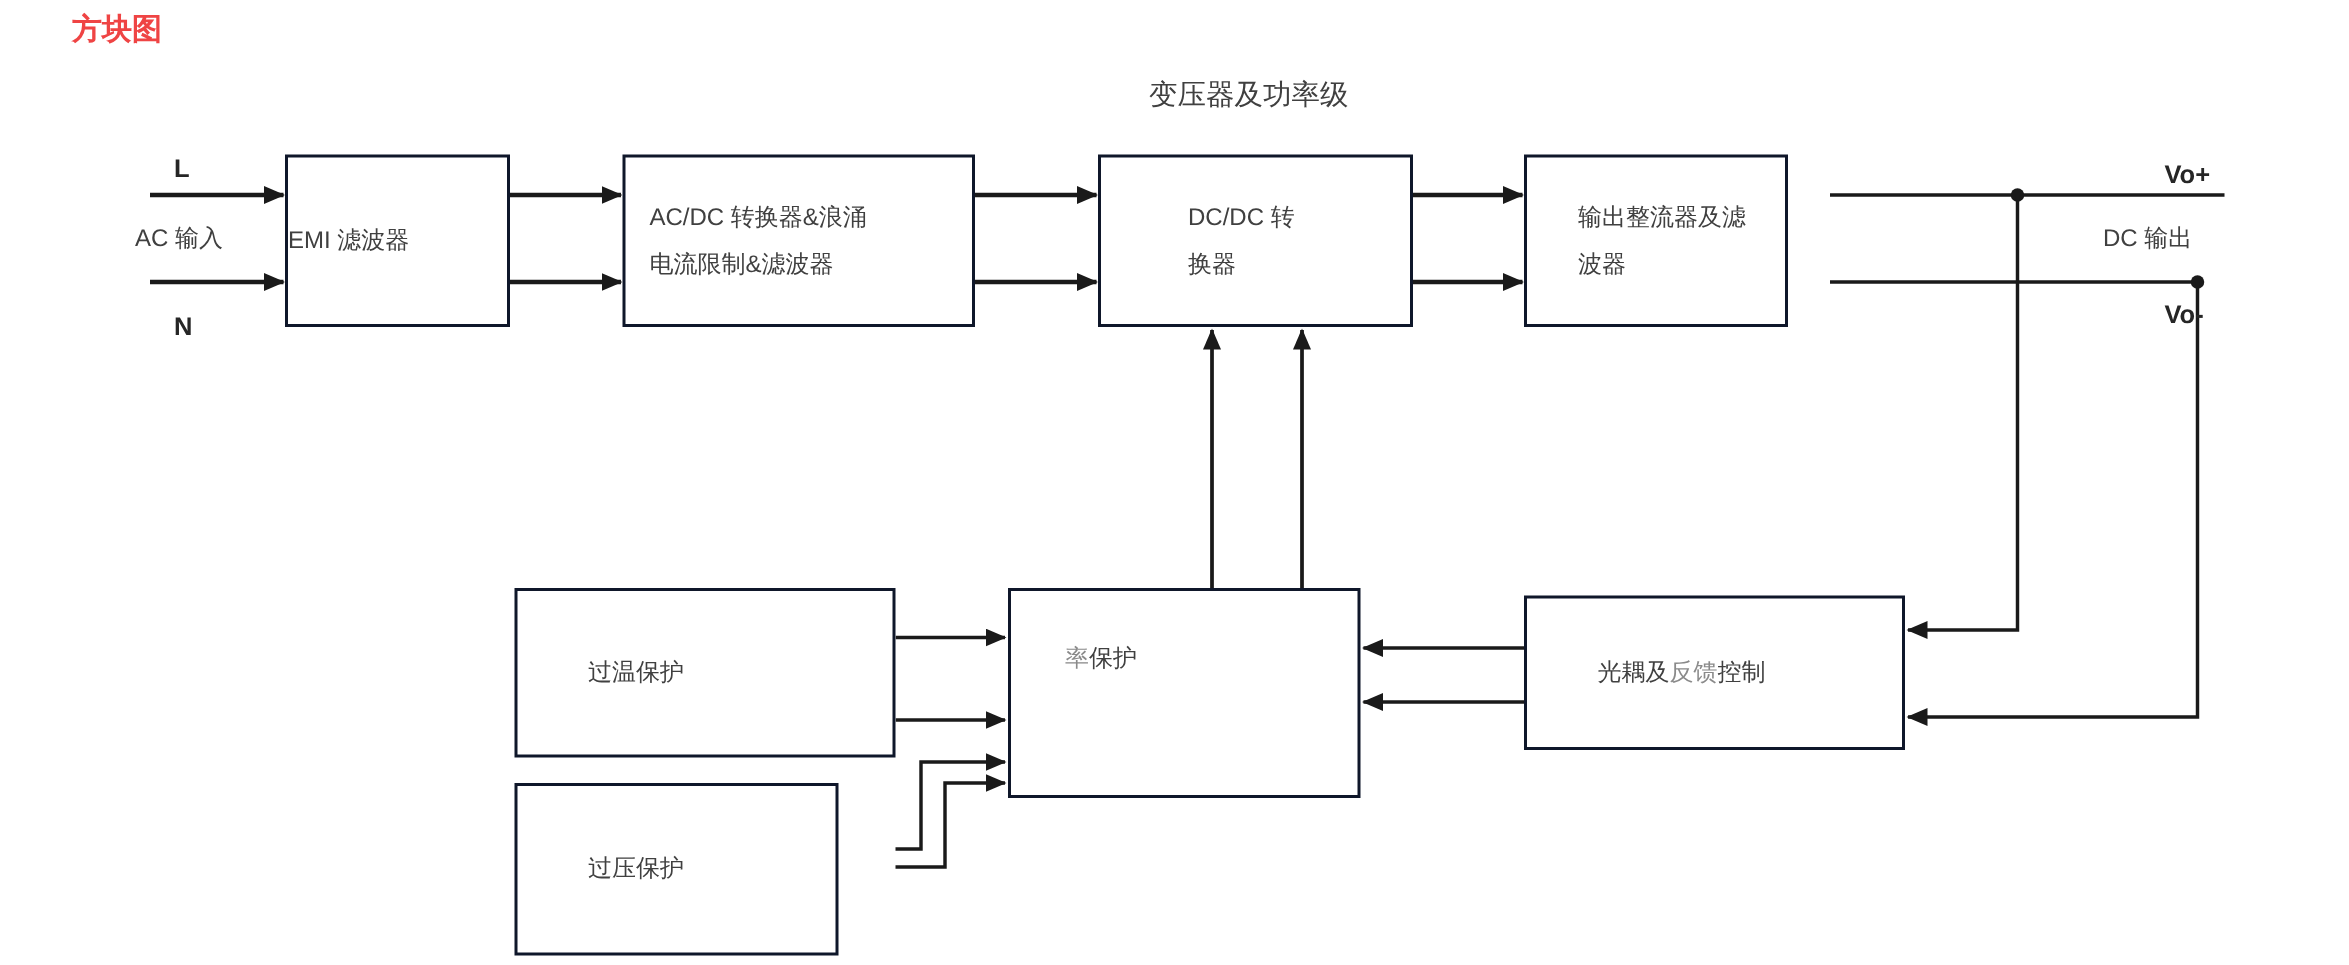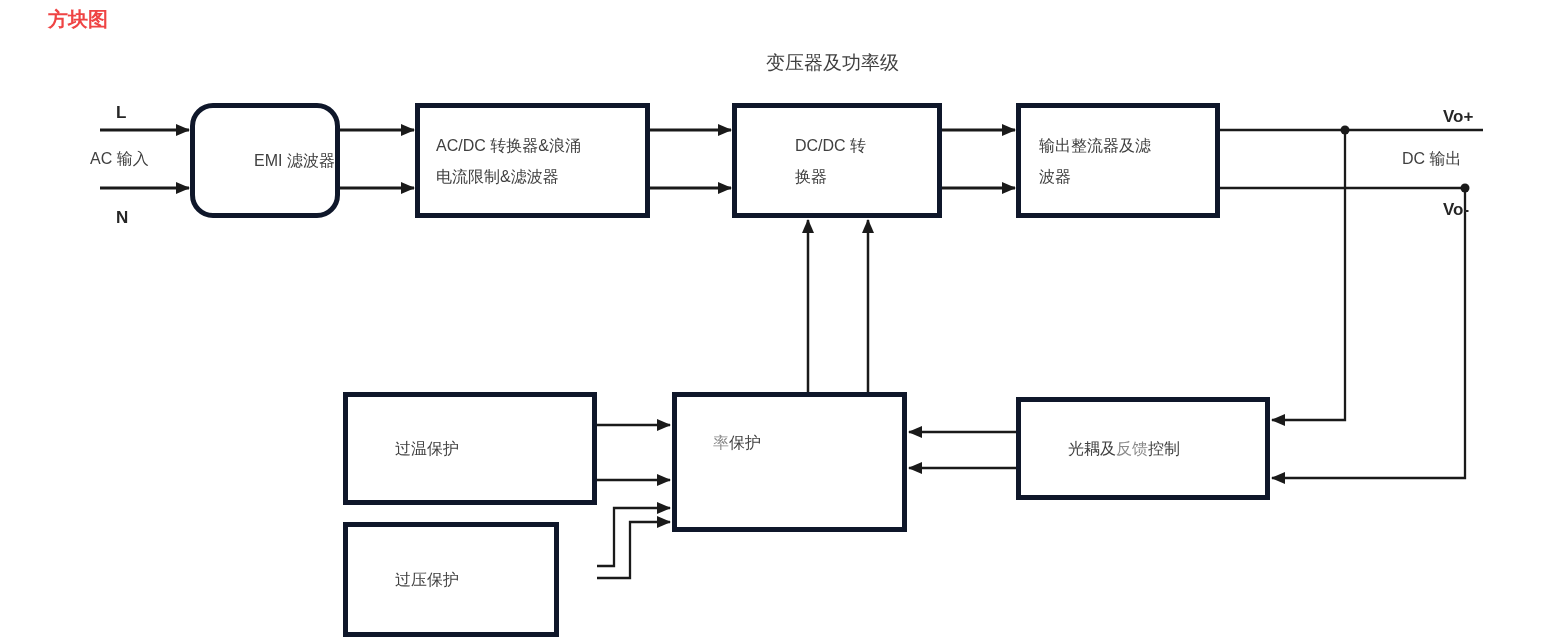--- a/index.html
+++ b/index.html
@@ -17,28 +17,28 @@
   .diagram-title {
     position: absolute; left: 48px; top: 6px;
     font-size: 20px; font-weight: 700; color: #ef4444;
   }
   .stage-label {
     position: absolute; left: 766px; top: 50px;
     font-size: 19px; color: #404040;
   }
   .box {
     position: absolute;
-    border: 5px solid #0f172a;
+    border: 2px solid #0f172a;
     background: #ffffff;
     box-sizing: border-box;
     display: flex; flex-direction: column; justify-content: center;
     font-size: 16px; color: #404040;
   }
   .box .line { line-height: 31px; white-space: nowrap; }
-  .box.center { align-items: flex-end; border-radius: 23px; }
+  .box.center { align-items: flex-start; }
   .muted { color: #8a8a8a; }
 
   .side-label { position: absolute; font-size: 16px; color: #404040; white-space: nowrap; }
   .side-label.bold { font-weight: 700; font-size: 17px; color: #262626; }
 </style>
 </head>
 <body>
 
 <div id="stage">
 
@@ -105,21 +105,21 @@
   <div class="box" style="left:415px; top:103px; width:235px; height:115px; padding-left:16px;">
     <div class="line">AC/DC 转换器&amp;浪涌</div>
     <div class="line">电流限制&amp;滤波器</div>
   </div>
 
   <div class="box" style="left:732px; top:103px; width:210px; height:115px; padding-left:58px;">
     <div class="line">DC/DC 转</div>
     <div class="line">换器</div>
   </div>
 
-  <div class="box" style="left:1016px; top:103px; width:204px; height:115px; padding-left:18px;">
+  <div class="box" style="left:1016px; top:103px; width:176px; height:115px; padding-left:34px;">
     <div class="line">输出整流器及滤</div>
     <div class="line">波器</div>
   </div>
 
   <div class="box" style="left:343px; top:392px; width:254px; height:113px; padding-left:47px;">
     <div class="line">过温保护</div>
   </div>
 
   <div class="box" style="left:343px; top:522px; width:216px; height:115px; padding-left:47px;">
     <div class="line">过压保护</div>

